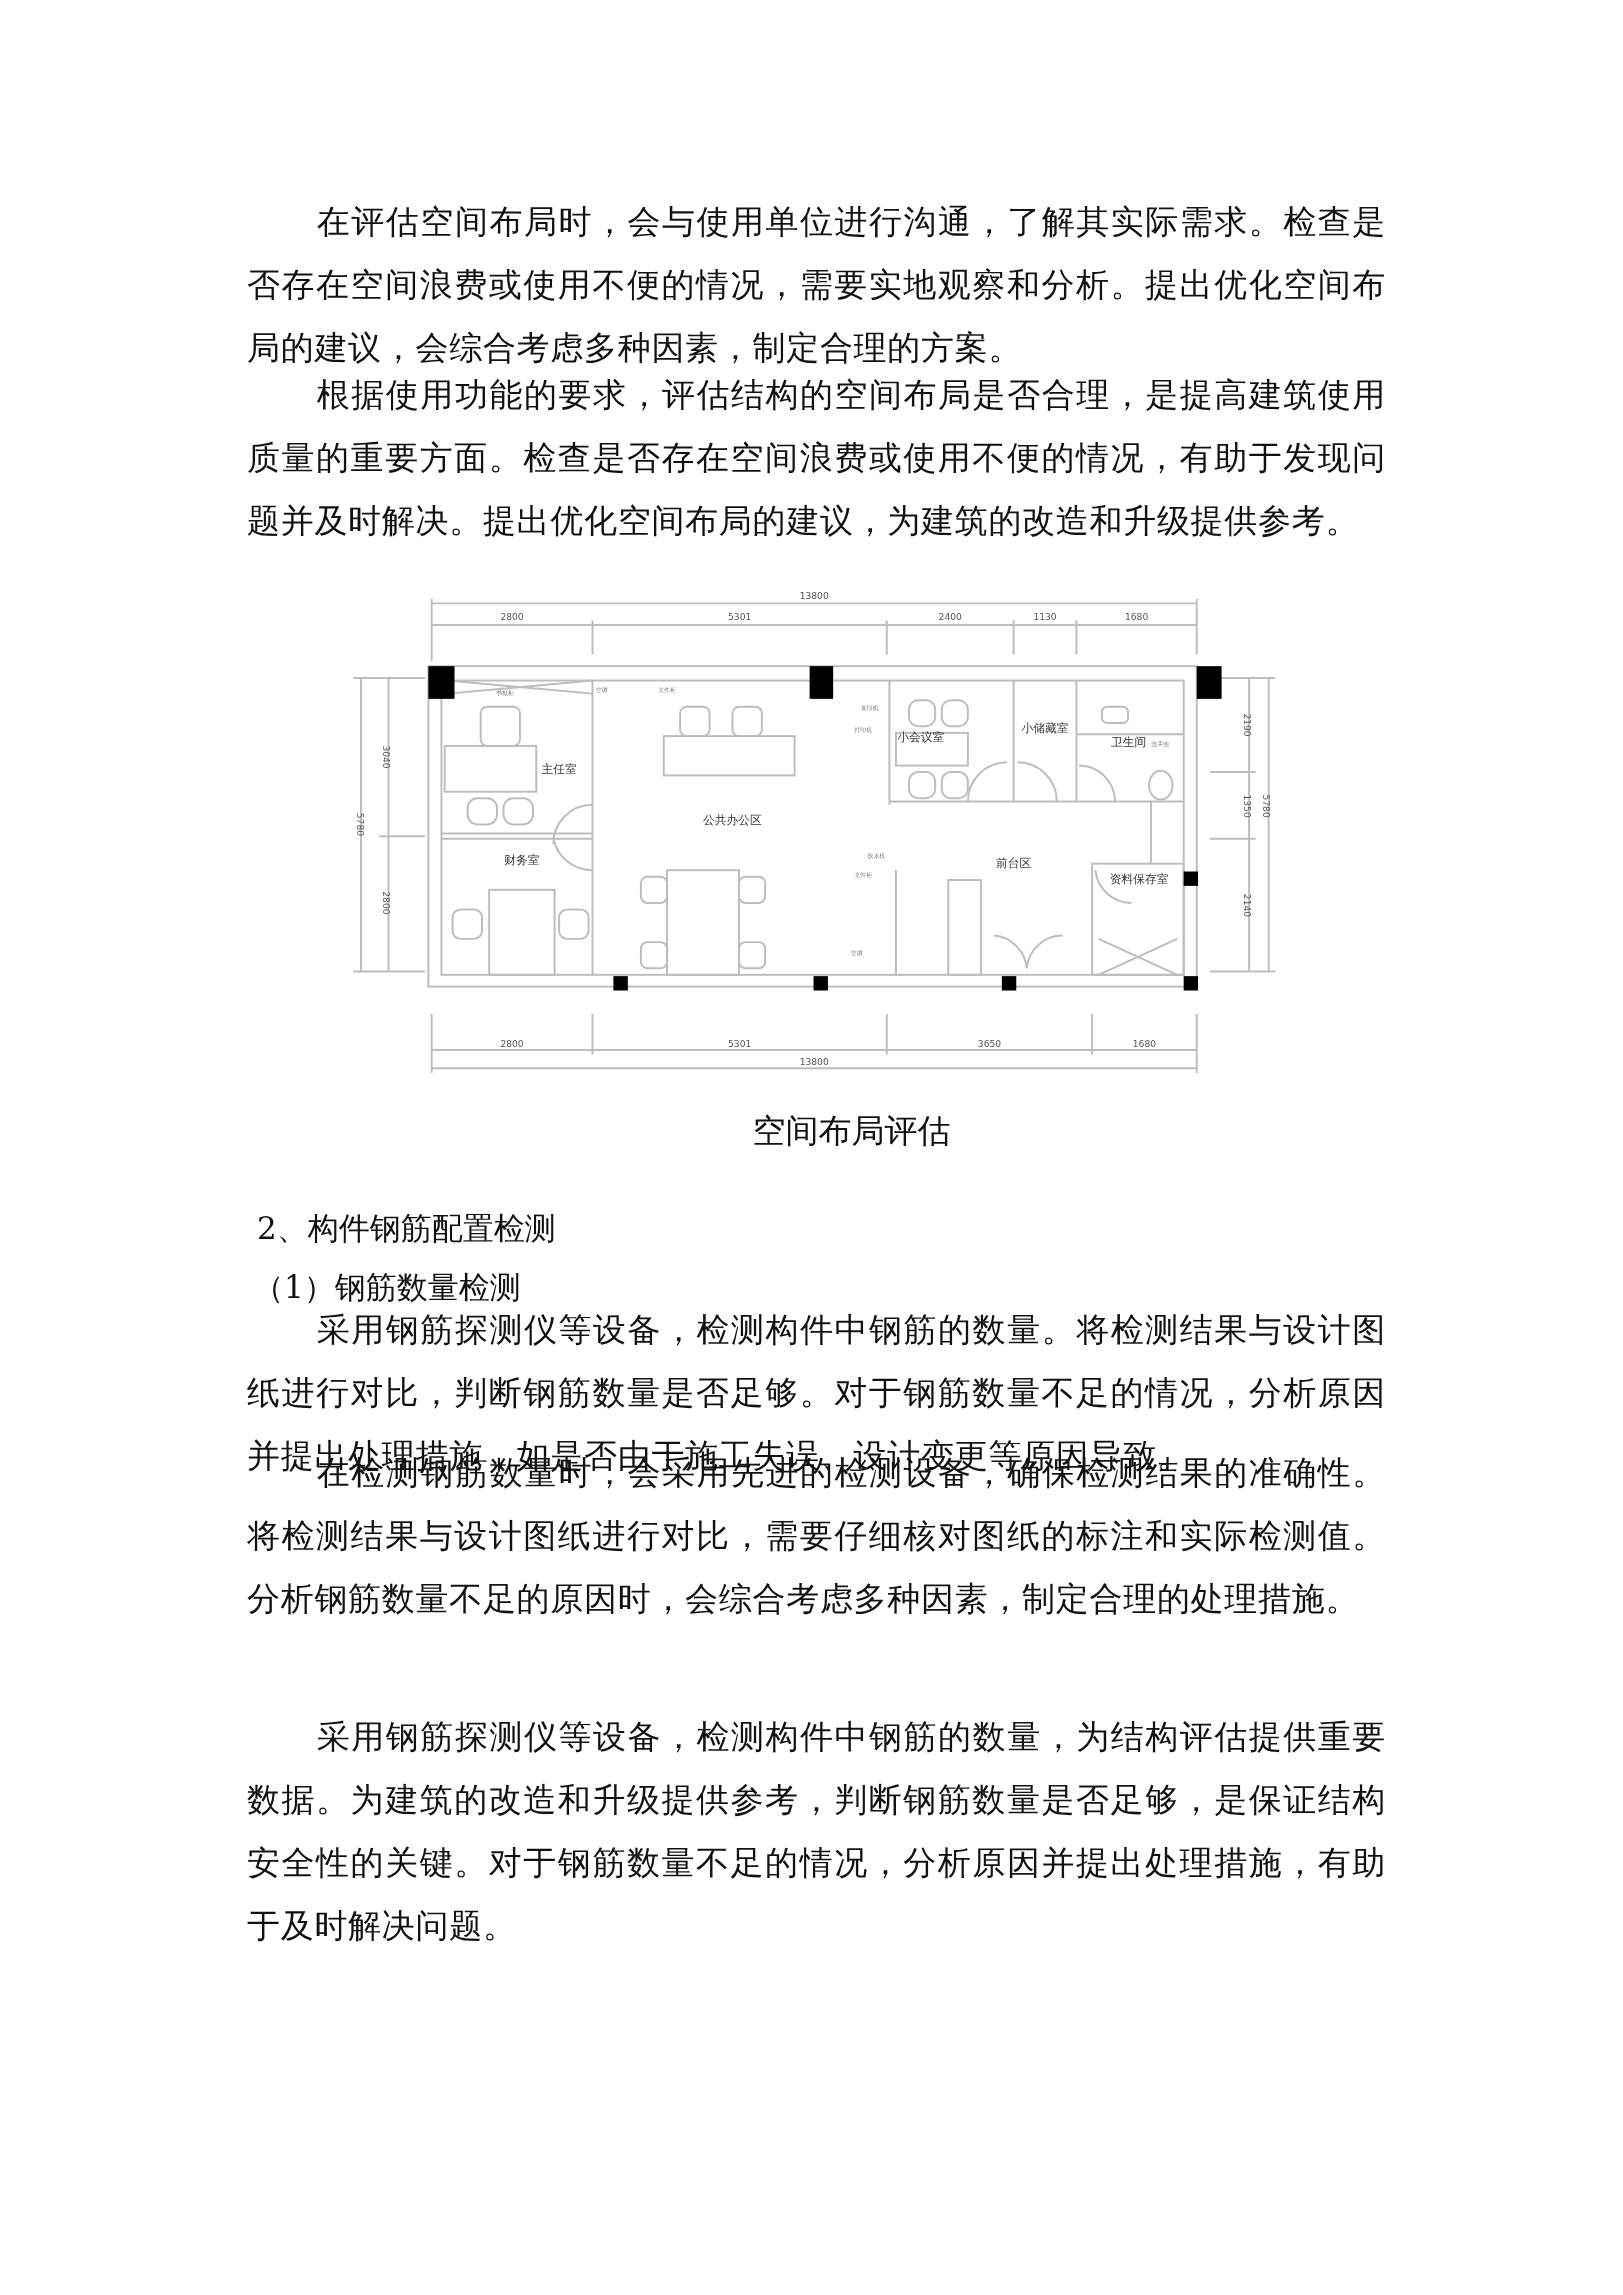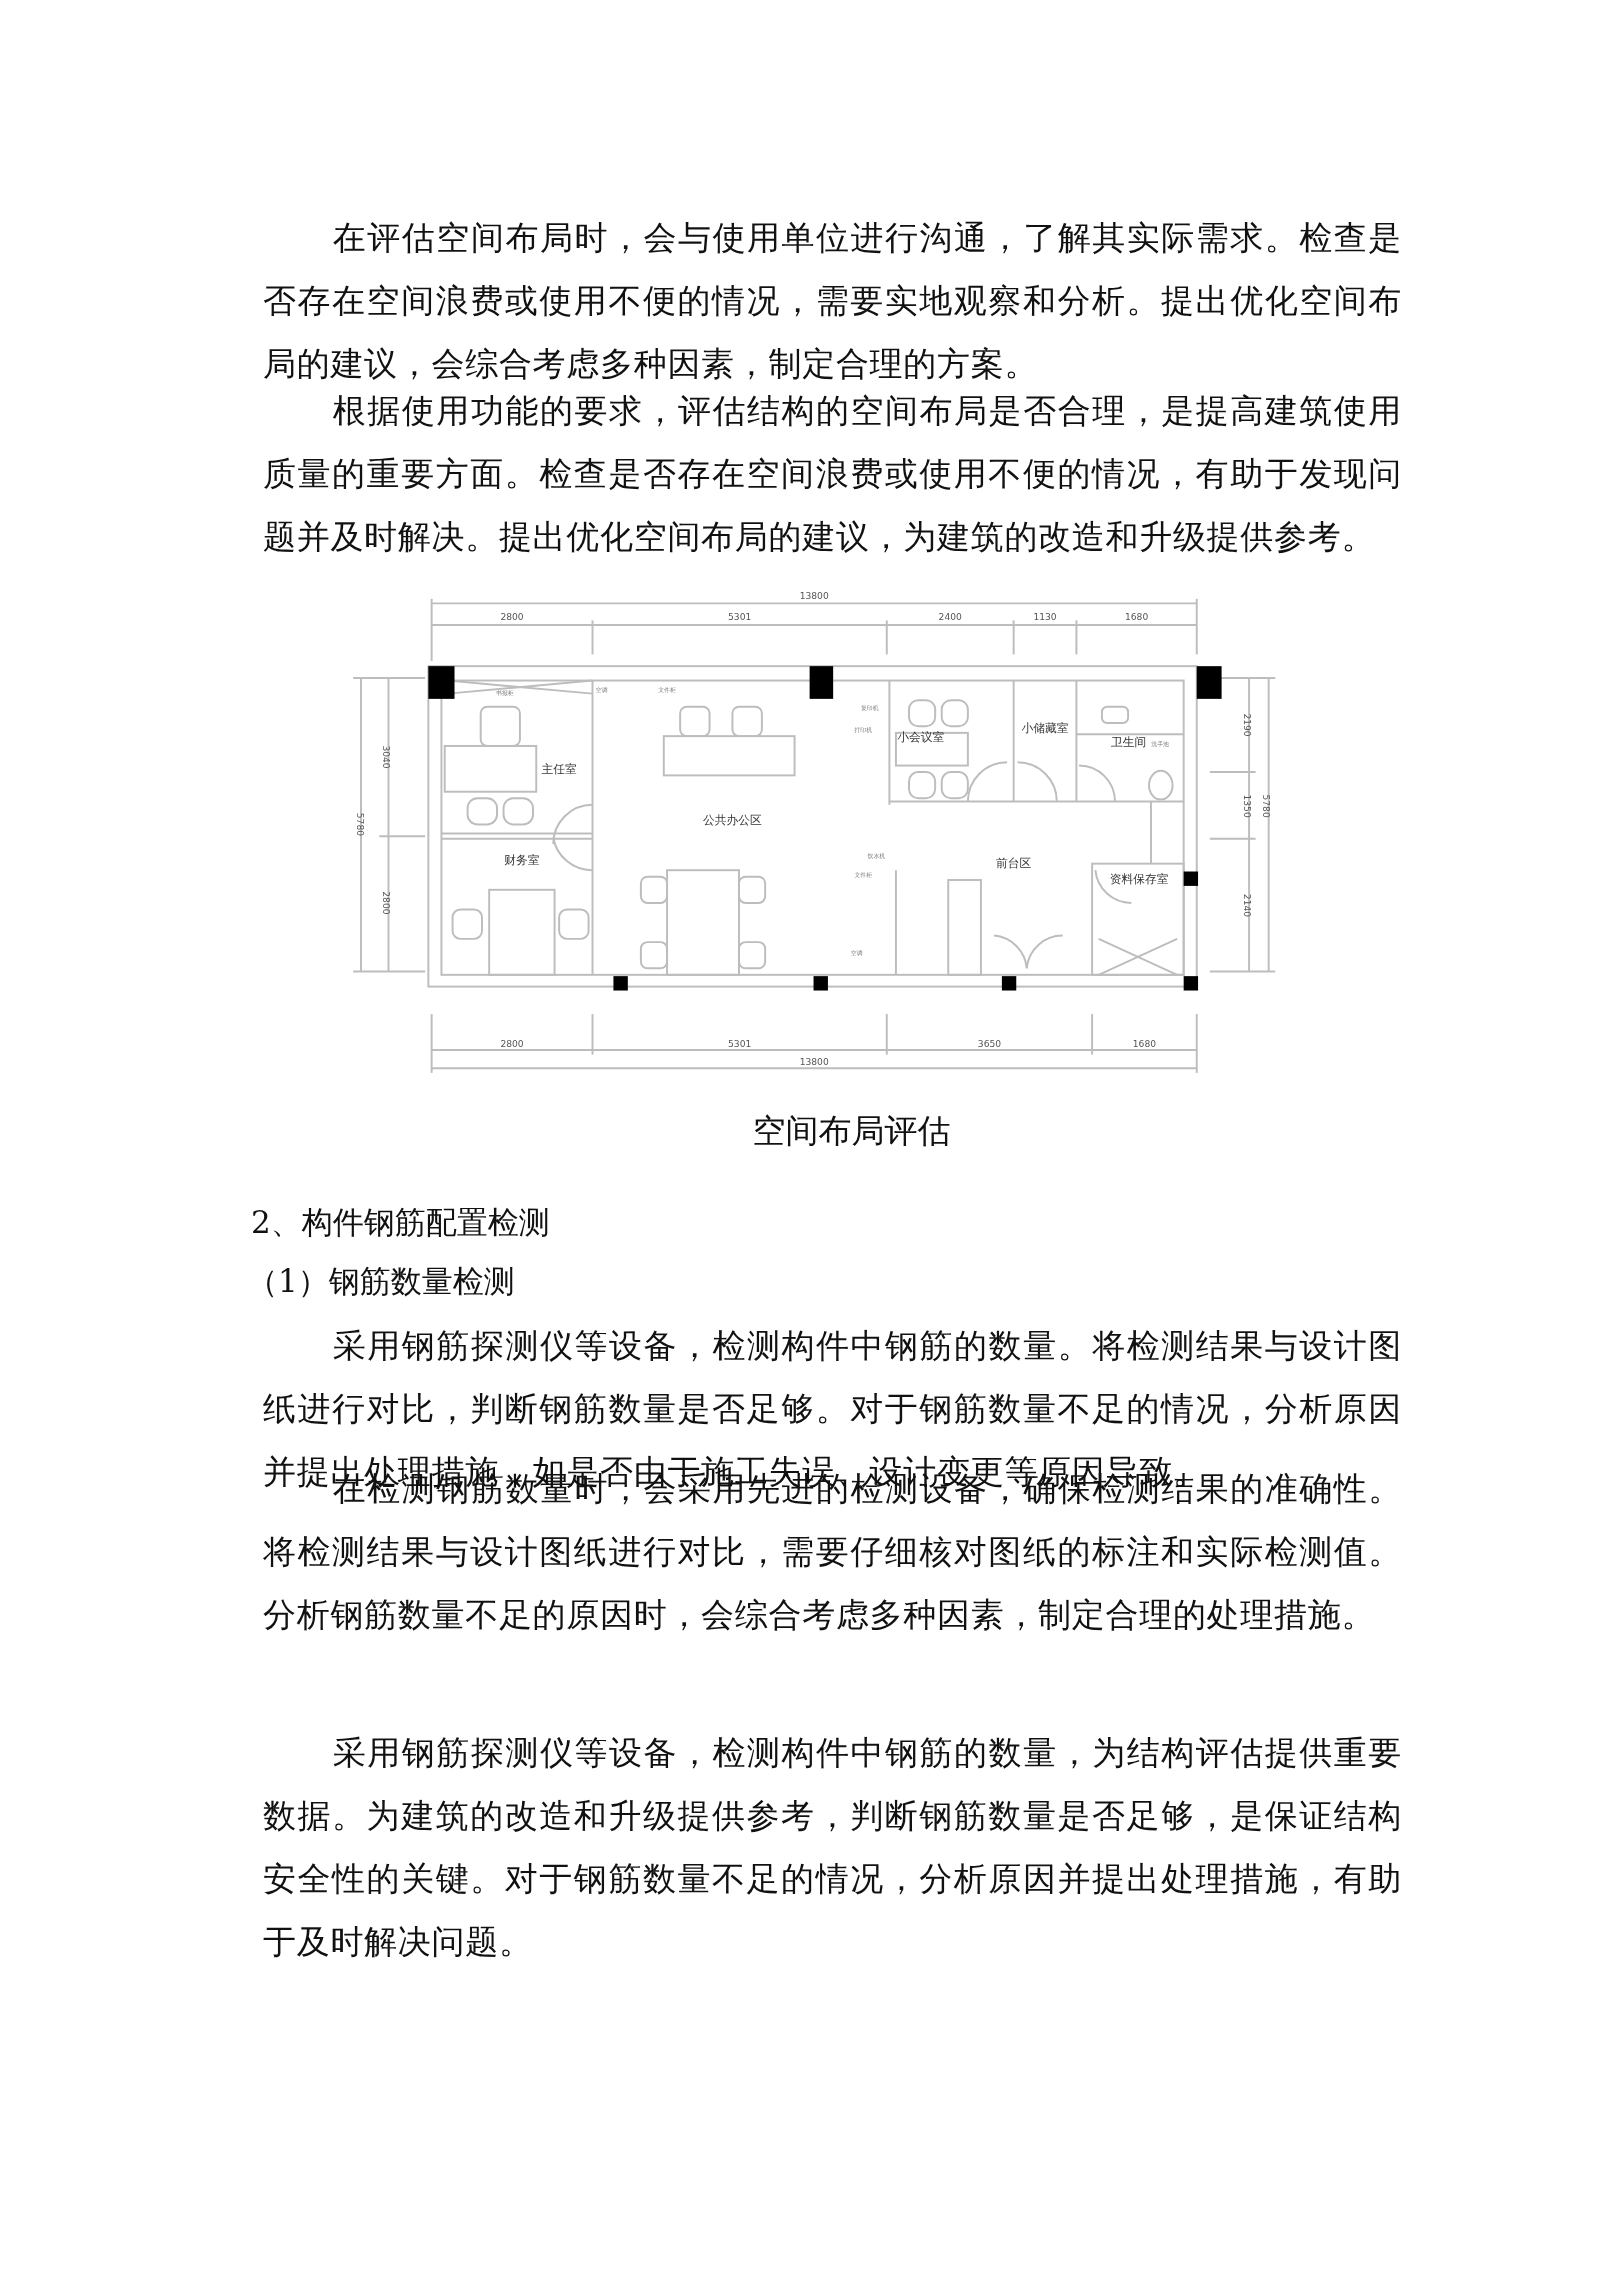--- a/index.html
+++ b/index.html
@@ -1,21 +1,21 @@
 <!DOCTYPE html>
 <html style="font-size:10.5px"><head>
 <meta charset="utf-8">
 <style>
   html,body{margin:0;padding:0;background:#ffffff;}
   body{width:1623px;height:2295px;position:relative;overflow:hidden;
        font-family:"DejaVu Serif","Liberation Serif",serif;color:#111;}
   .para{position:absolute;left:247px;width:1139px;font-size:33px;line-height:63px;
-        text-align:justify;letter-spacing:0.7px;margin:16px;}
+        text-align:justify;letter-spacing:0.7px;margin:0;}
   .para .indent{display:inline-block;width:69px;}
-  .heading{position:absolute;left:247px;font-size:31px;line-height:39px;margin:4px;}
+  .heading{position:absolute;left:247px;font-size:31px;line-height:39px;margin:10px;}
   .caption{position:absolute;left:0;width:1623px;text-align:center;font-size:33px;line-height:39px;}
   .figure{position:absolute;left:340px;top:589px;width:968px;height:497px;}
   .figure svg{width:100%;height:100%;}
 </style>
 </head>
 <body>
 
 <p class="para" style="top:190px;"><span class="indent"></span><span>在评估空间布局时，会与使用单位进行沟通，了解其实际需求。检查是否存在空间浪费或使用不便的情况，需要实地观察和分析。提出优化空间布局的建议，会综合考虑多种因素，制定合理的方案。</span></p>
 <p class="para" style="top:363px;"><span class="indent"></span><span>根据使用功能的要求，评估结构的空间布局是否合理，是提高建筑使用质量的重要方面。检查是否存在空间浪费或使用不便的情况，有助于发现问题并及时解决。提出优化空间布局的建议，为建筑的改造和升级提供参考。</span></p>
 

